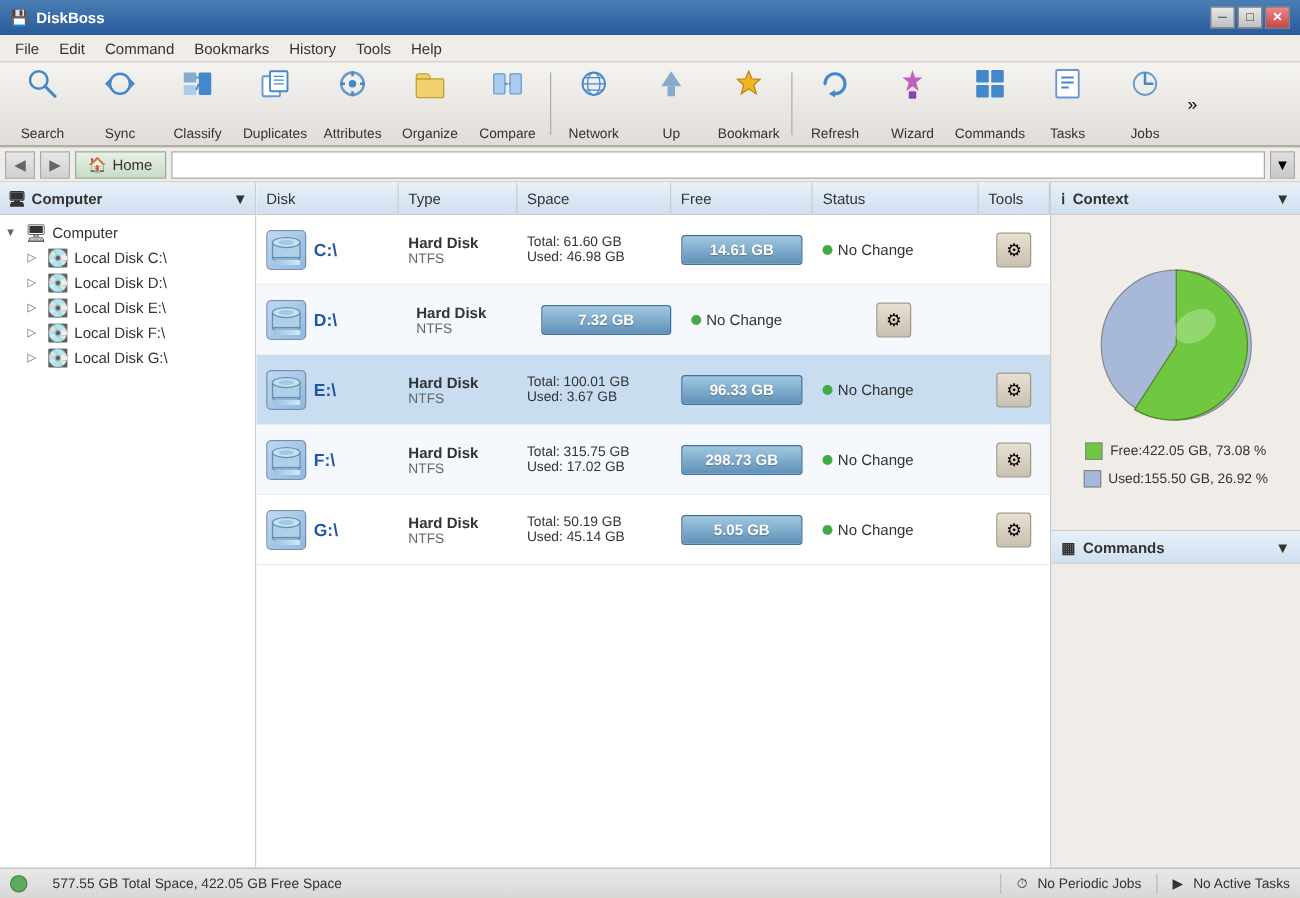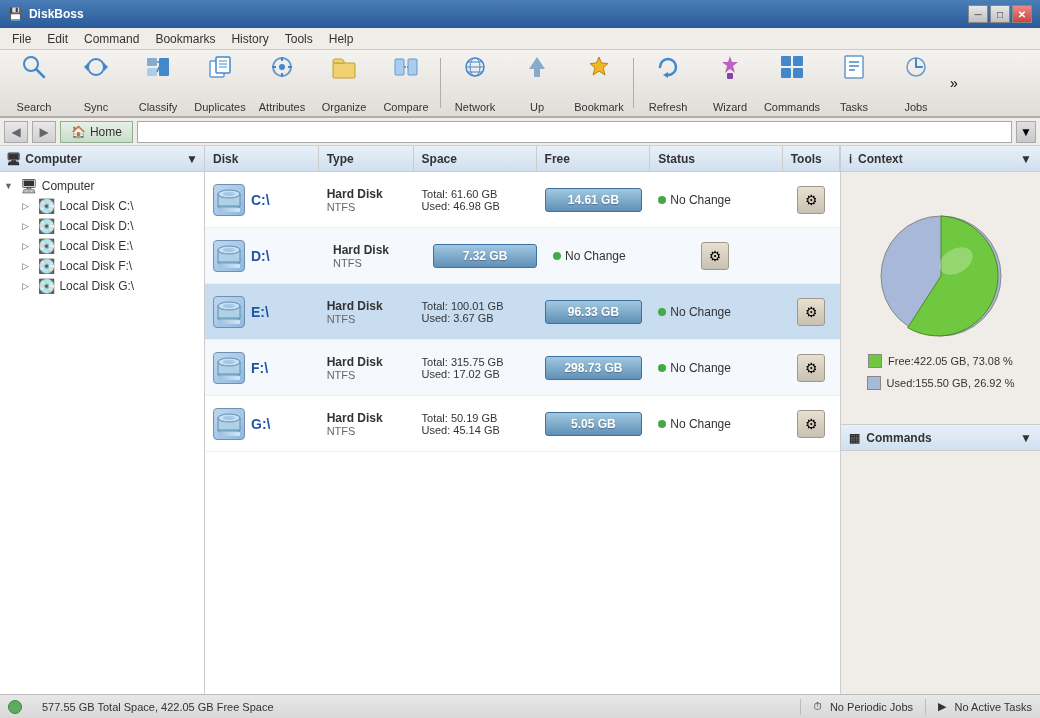--- a/index.html
+++ b/index.html
@@ -154,21 +154,21 @@
       border-bottom: 1px solid #ccc;
       height: 26px;
       display: flex; align-items: center;
       padding: 0;
     }
     .col-header {
       display: flex; align-items: center;
       padding: 0 8px;
       height: 100%;
       border-right: 1px solid #ccc;
-      font-size: 12px; font-weight: bold; color: #333;
+      font-size: 12px; font-weight: normal; color: #333;
       cursor: pointer;
     }
     .col-disk { width: 120px; }
     .col-type { width: 100px; }
     .col-space { width: 130px; }
     .col-free { width: 120px; }
     .col-status { width: 140px; }
     .col-tools { width: 60px; }
 
     #content-body { flex: 1; overflow-y: auto; }

